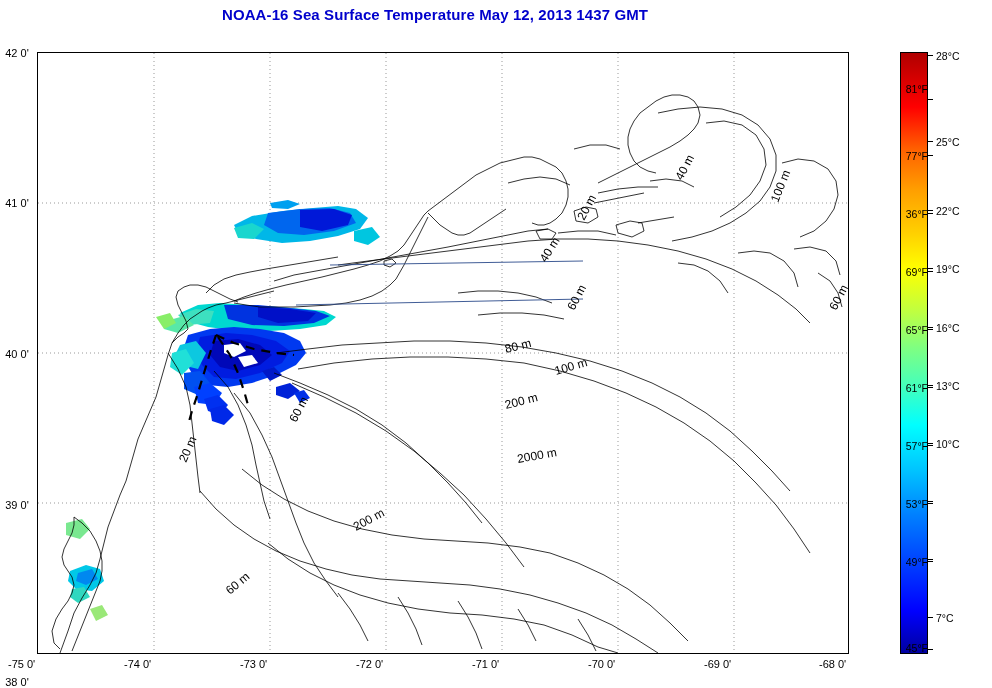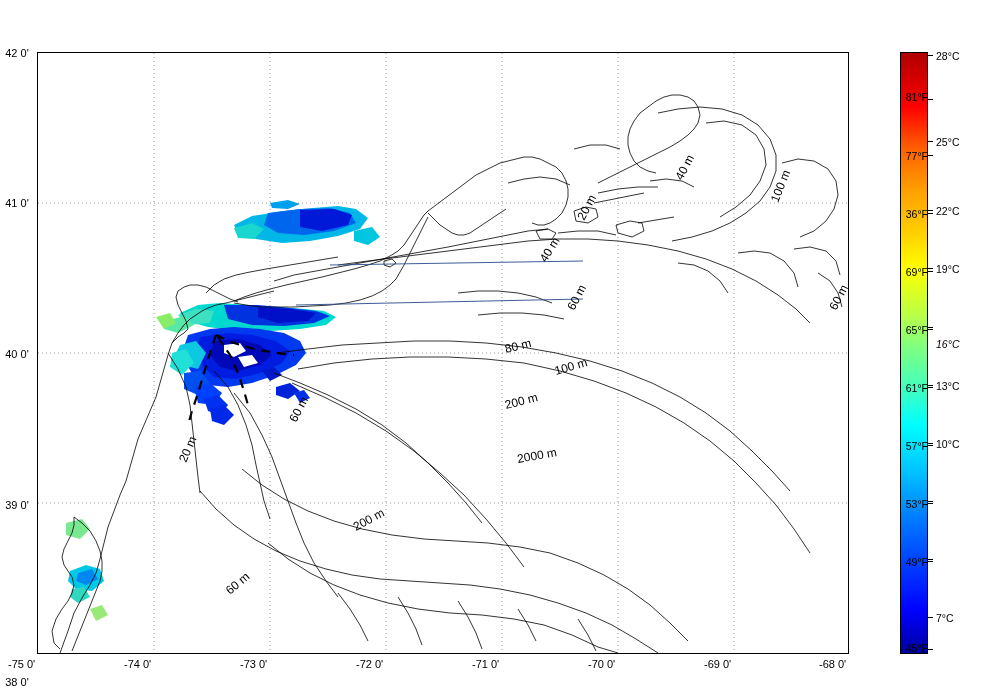--- a/index.html
+++ b/index.html
@@ -98,20 +98,21 @@
     font-size: 12px;
     fill: #000;
   }
 </style>
 </head>
 <body>
 
 <div id="root">
 
   <div class="title-block">
+    <div class="title-line">NOAA-16 Sea Surface Temperature May 12, 2013 1437 GMT</div>
   </div>
 
   <div class="axis-label ylabel" style="left:0px;  top:47px;">42 0'</div>
   <div class="axis-label ylabel" style="left:0px;  top:197px;">41 0'</div>
   <div class="axis-label ylabel" style="left:0px;  top:348px;">40 0'</div>
   <div class="axis-label ylabel" style="left:0px;  top:499px;">39 0'</div>
   <div class="axis-label ylabel" style="left:0px;  top:676px;">38 0'</div>
 
   <div class="axis-label xlabel" style="left:8px;   top:658px;">-75 0'</div>
   <div class="axis-label xlabel" style="left:124px; top:658px;">-74 0'</div>
@@ -290,34 +291,34 @@
     <div class="cb-tick" style="top:335px;"></div>
     <div class="cb-tick" style="top:391px;"></div>
     <div class="cb-tick" style="top:393px;"></div>
     <div class="cb-tick" style="top:449px;"></div>
     <div class="cb-tick" style="top:451px;"></div>
     <div class="cb-tick" style="top:507px;"></div>
     <div class="cb-tick" style="top:509px;"></div>
     <div class="cb-tick" style="top:565px;"></div>
     <div class="cb-tick" style="top:597px;"></div>
 
-    <div class="cb-label-f" style="top:45px;">81°F</div>
+    <div class="cb-label-f" style="top:37px;">81°F</div>
     <div class="cb-label-f" style="top:104px;">77°F</div>
     <div class="cb-label-f" style="top:162px;">36°F</div>
     <div class="cb-label-f" style="top:220px;">69°F</div>
     <div class="cb-label-f" style="top:278px;">65°F</div>
     <div class="cb-label-f" style="top:336px;">61°F</div>
     <div class="cb-label-f" style="top:394px;">57°F</div>
     <div class="cb-label-f" style="top:452px;">53°F</div>
     <div class="cb-label-f" style="top:510px;">49°F</div>
     <div class="cb-label-f" style="top:596px;">45°F</div>
 
     <div class="cb-label-c" style="top:4px;">28°C</div>
     <div class="cb-label-c" style="top:90px;">25°C</div>
     <div class="cb-label-c" style="top:159px;">22°C</div>
     <div class="cb-label-c" style="top:217px;">19°C</div>
-    <div class="cb-label-c" style="top:292px;font-style:italic;">16°C</div>
+    <div class="cb-label-c" style="top:276px;">16°C</div>
     <div class="cb-label-c" style="top:334px;">13°C</div>
     <div class="cb-label-c" style="top:392px;">10°C</div>
     <div class="cb-label-c" style="top:566px;">7°C</div>
   </div>
 
 </div>
 
 </body></html>

